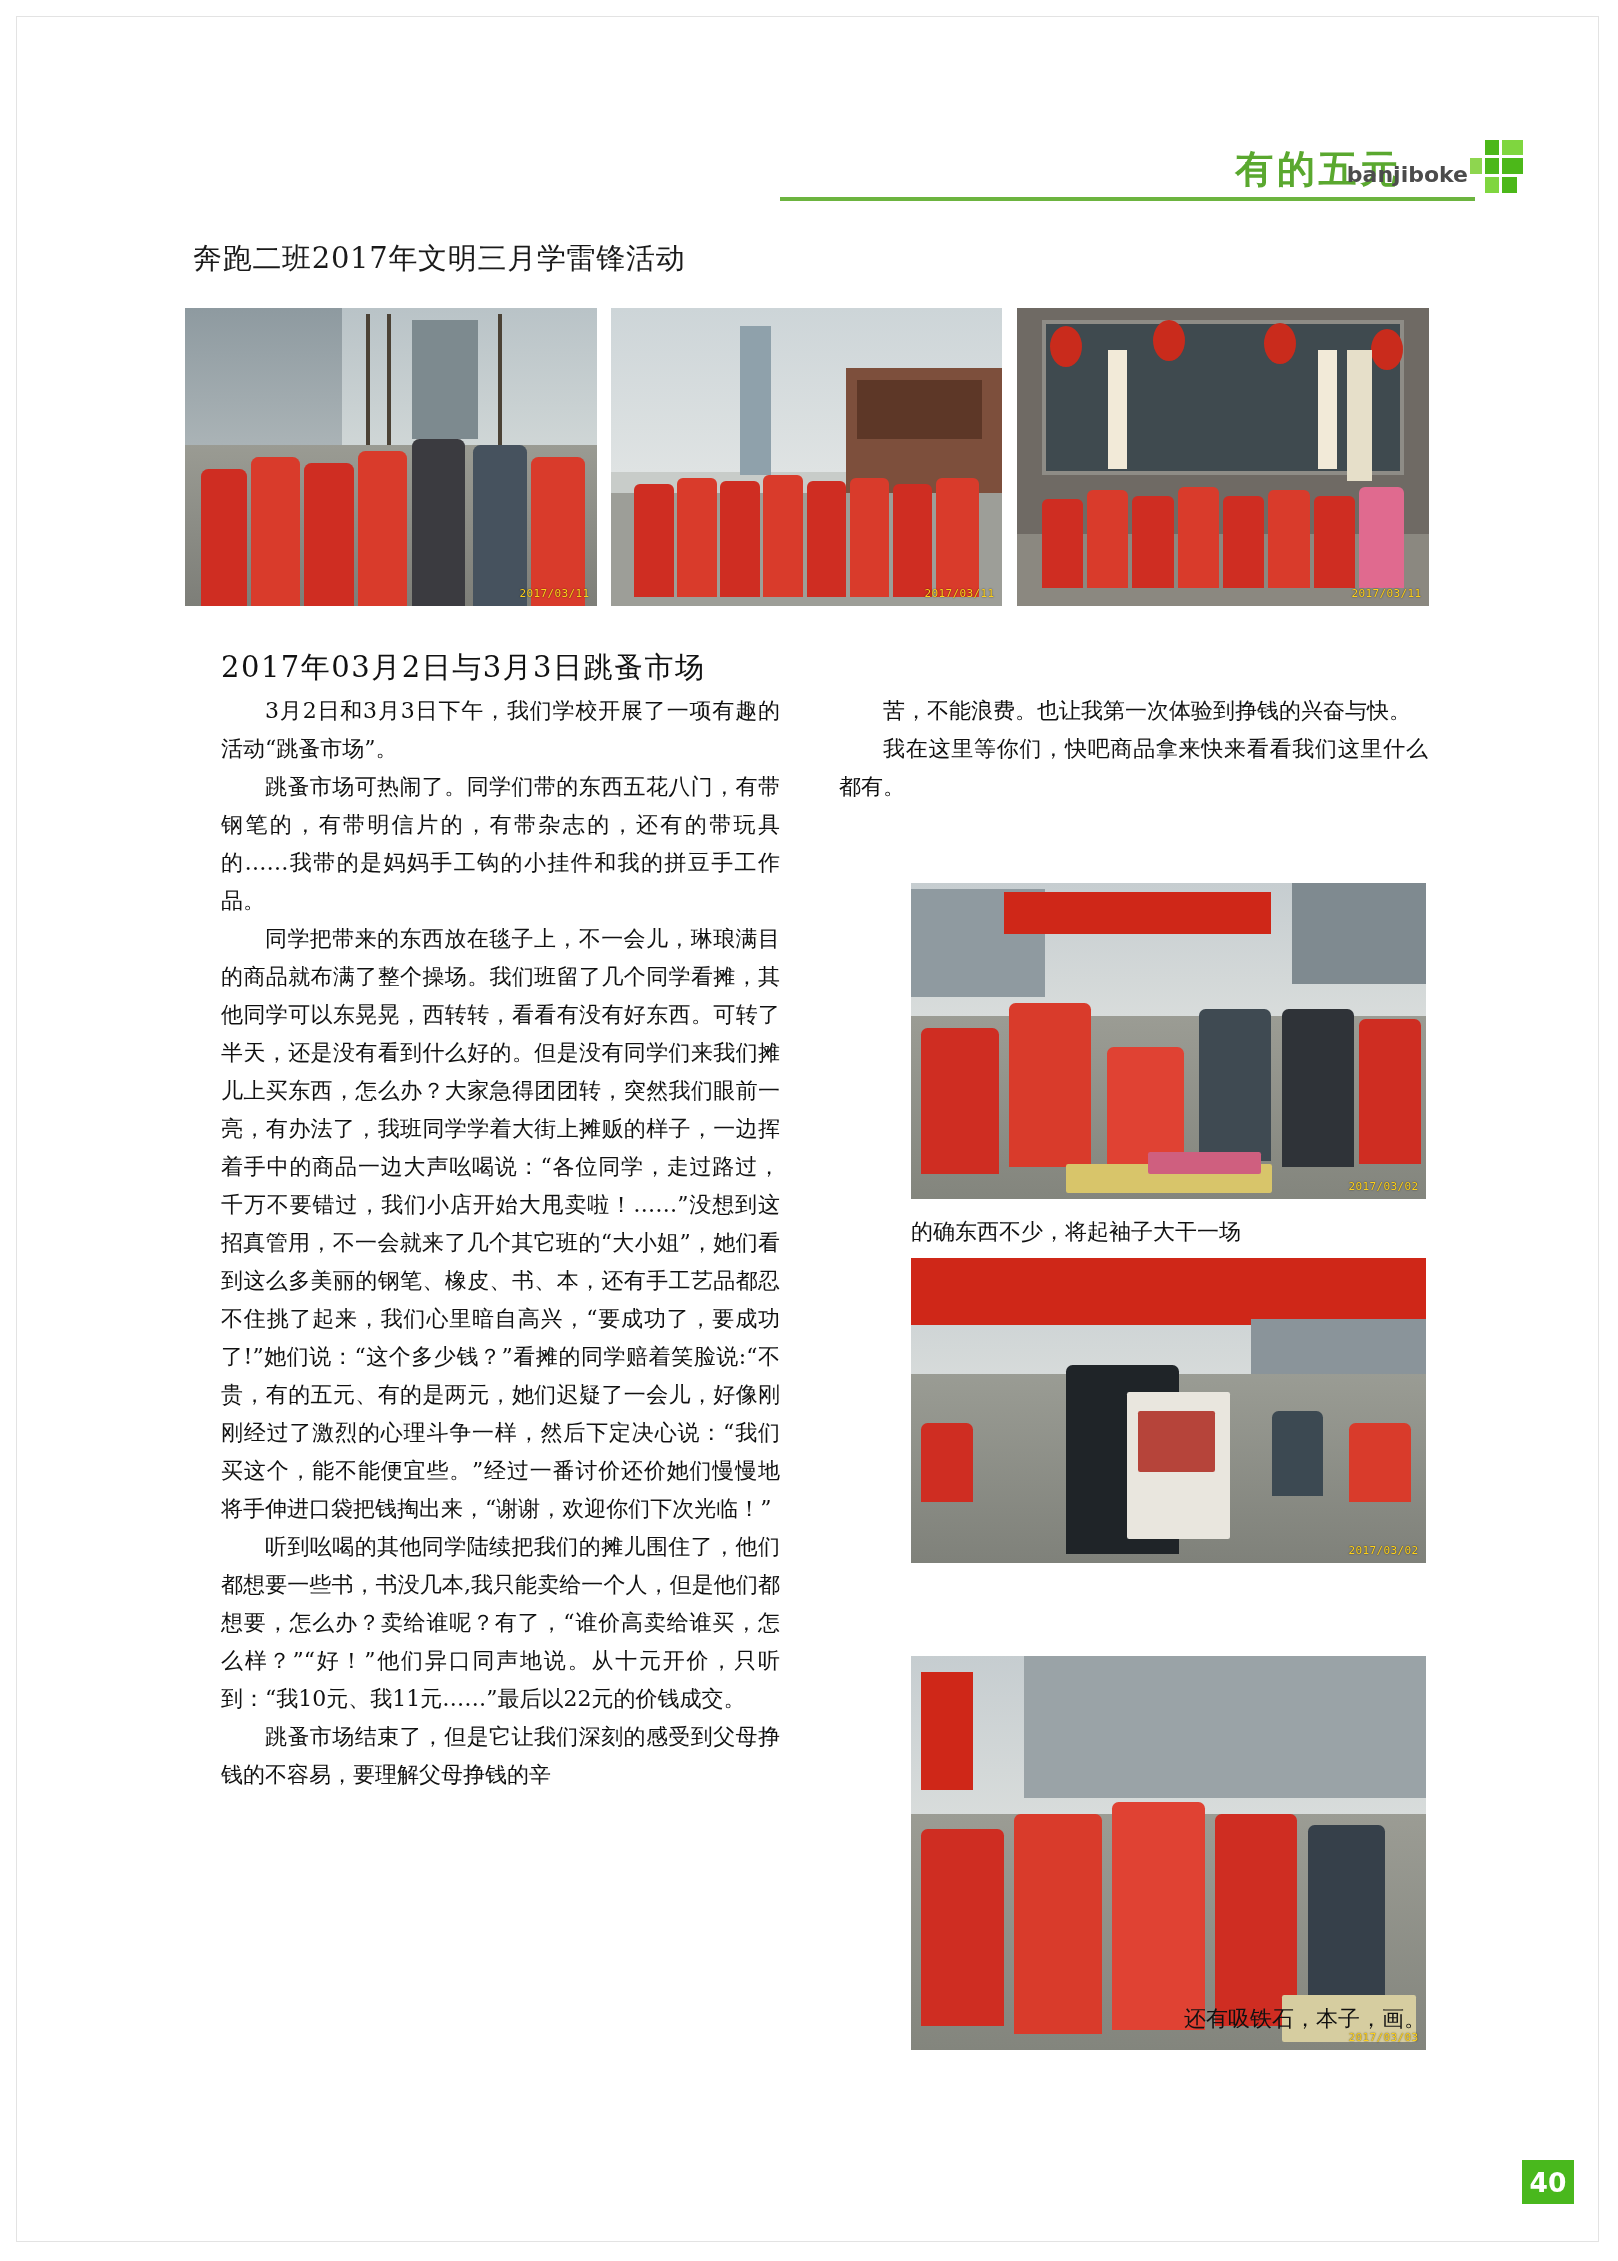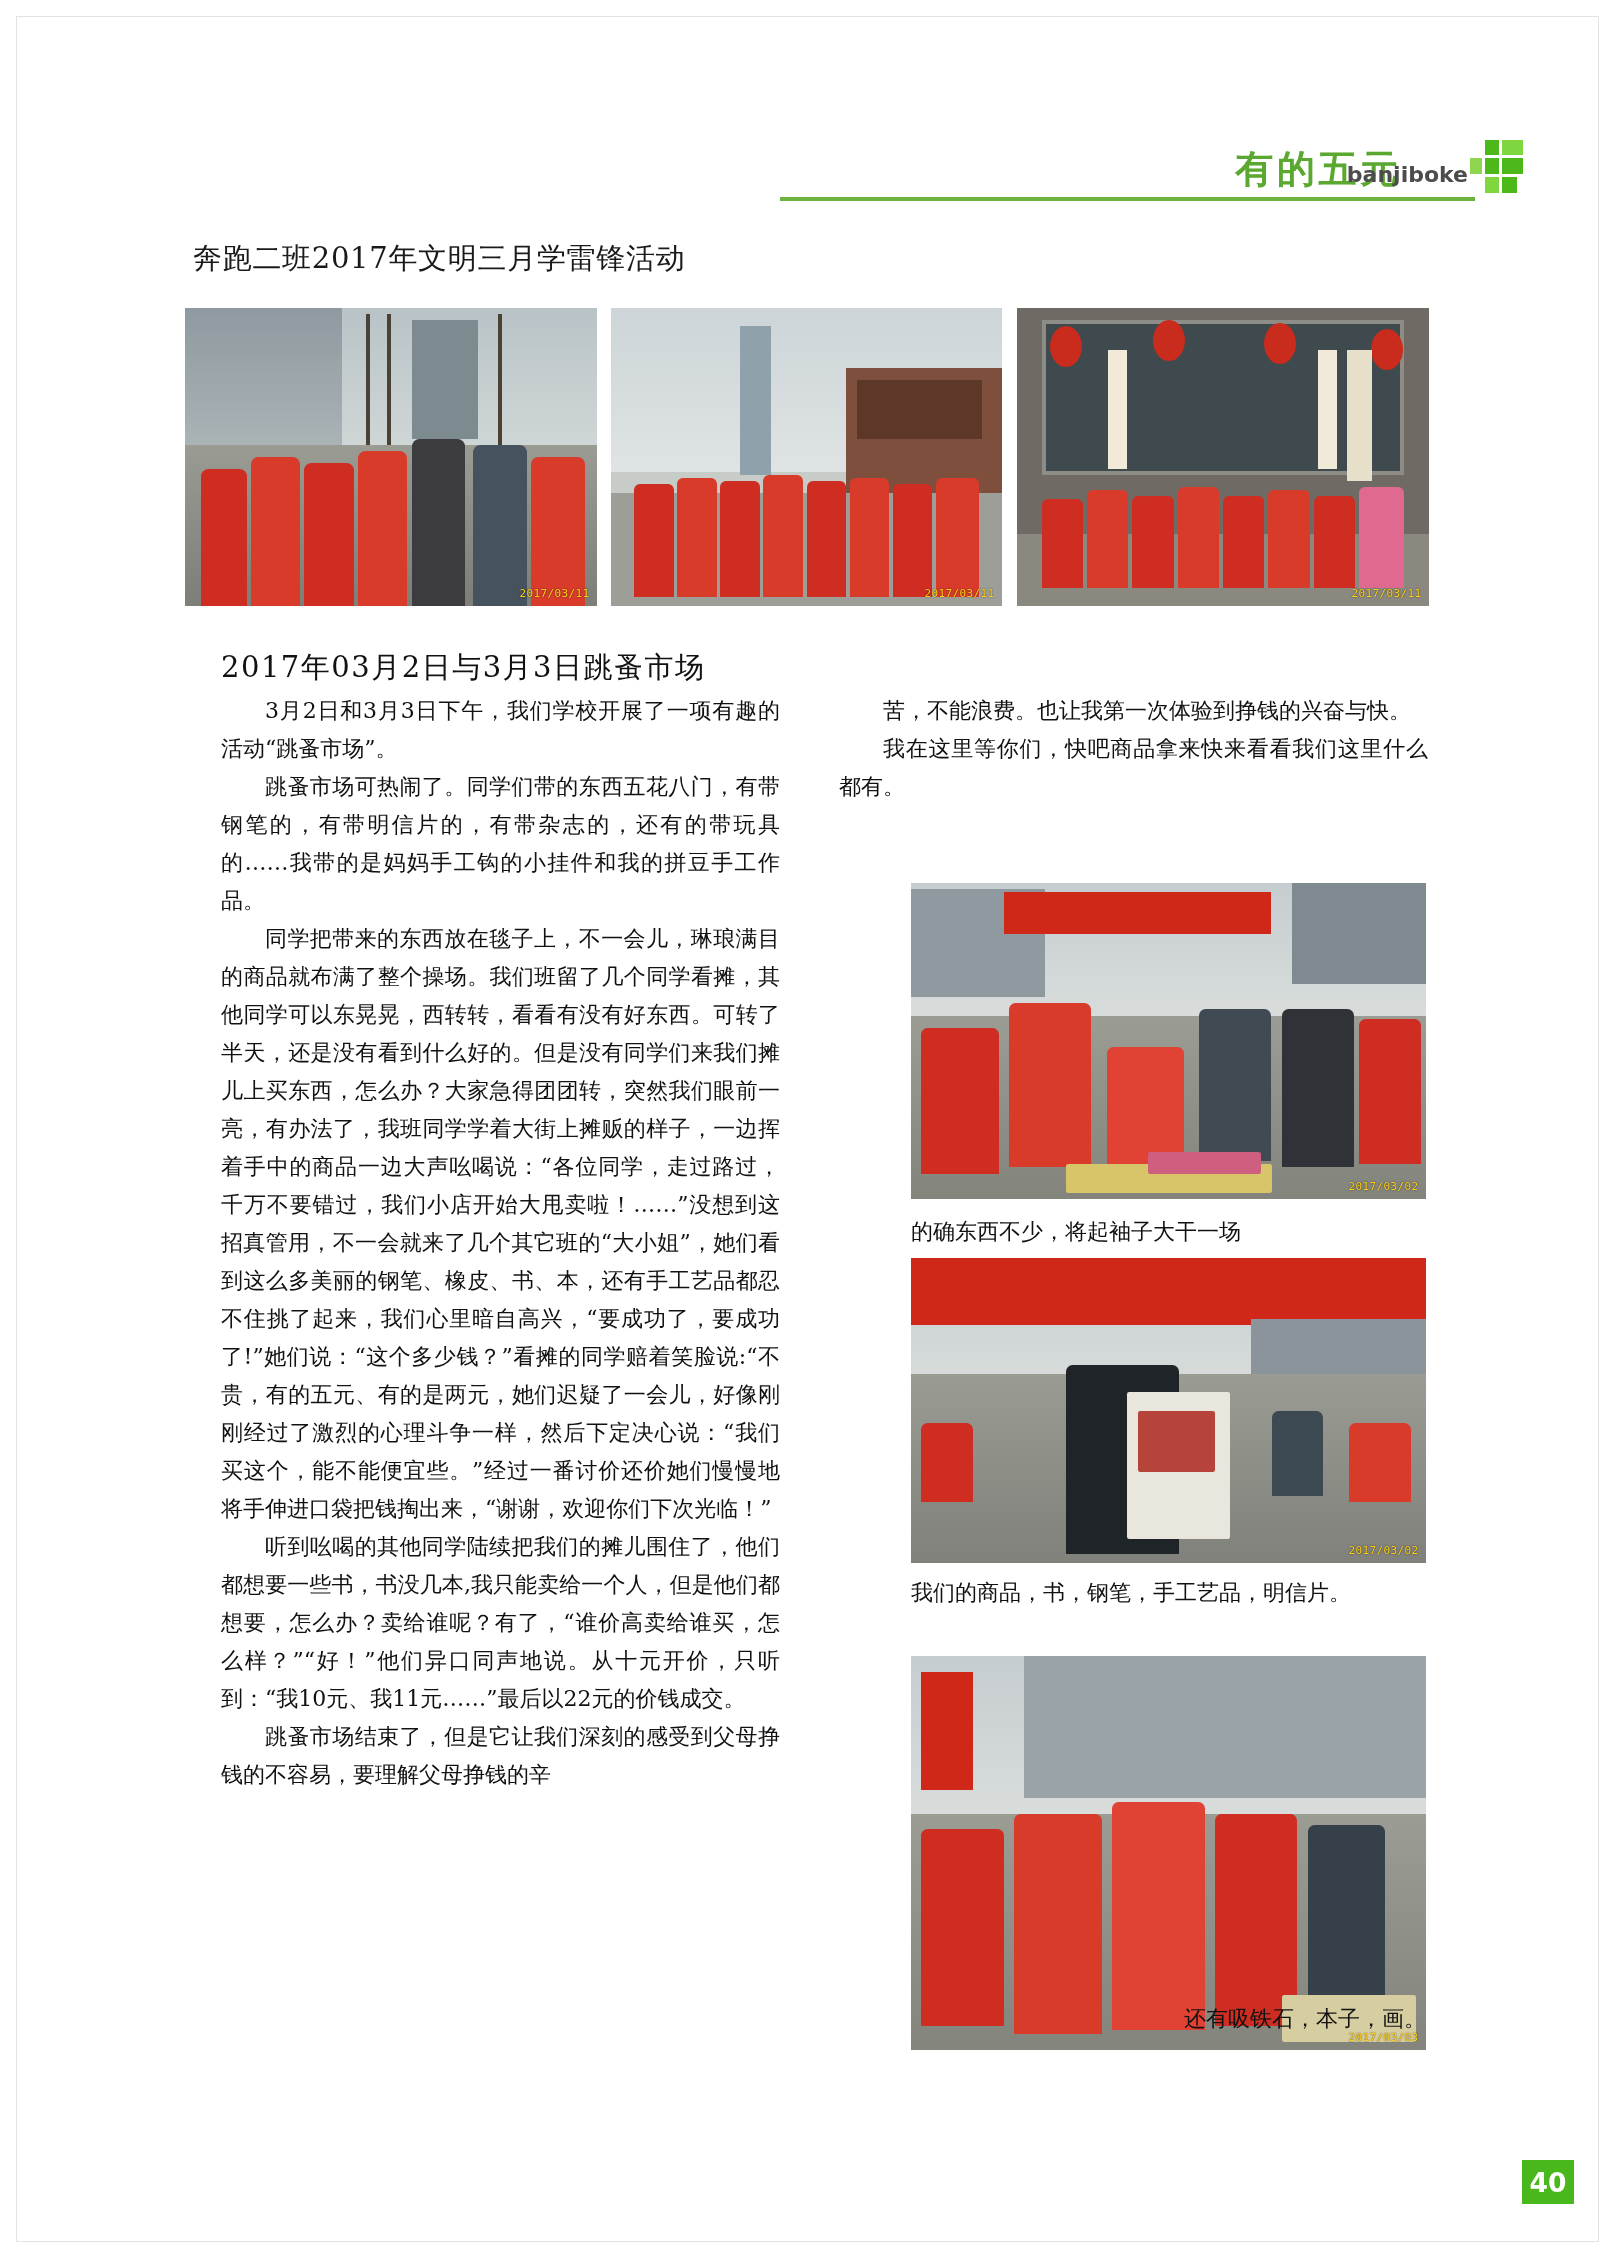--- a/index.html
+++ b/index.html
@@ -356,21 +356,20 @@
     <div class="bldg" style="left:66%; top:20%; width:34%; height:22%; background:#8a949a;"></div>
     <div class="ground" style="height:62%; background:linear-gradient(#9a9c94,#7f817a);"></div>
     <div class="kid" style="left:30%; bottom:3%; width:22%; height:62%; background:#1f2428;"></div>
     <div class="goods" style="left:42%; bottom:8%; width:20%; height:48%; background:#e9e6de;"></div>
     <div class="goods" style="left:44%; bottom:30%; width:15%; height:20%; background:#b6443a;"></div>
     <div class="kid" style="left:2%;  bottom:20%; width:10%; height:26%; background:#cf2d22;"></div>
     <div class="kid" style="left:70%; bottom:22%; width:10%; height:28%; background:#3c4952;"></div>
     <div class="kid" style="left:85%; bottom:20%; width:12%; height:26%; background:#d93b2b;"></div>
     <div class="stamp">2017/03/02</div>
   </div>
-  <div class="caption" style="left:911px; top:1575px; width:471px;">我们的商品，书，钢笔，手工艺品，明信片。</div>
 
   <div class="photo rp rp3">
     <div class="sky" style="height:40%;"></div>
     <div class="bldg" style="left:22%; top:0; width:78%; height:36%; background:#9aa3a7;"></div>
     <div class="banner" style="left:2%; top:4%; width:10%; height:30%;"></div>
     <div class="ground" style="height:60%;"></div>
     <div class="kid" style="left:2%;  bottom:6%; width:16%; height:50%; background:#cf2d22;"></div>
     <div class="kid" style="left:20%; bottom:4%; width:17%; height:56%; background:#d93b2b;"></div>
     <div class="kid" style="left:39%; bottom:5%; width:18%; height:58%; background:#e04233;"></div>
     <div class="kid" style="left:59%; bottom:6%; width:16%; height:54%; background:#cf2d22;"></div>

